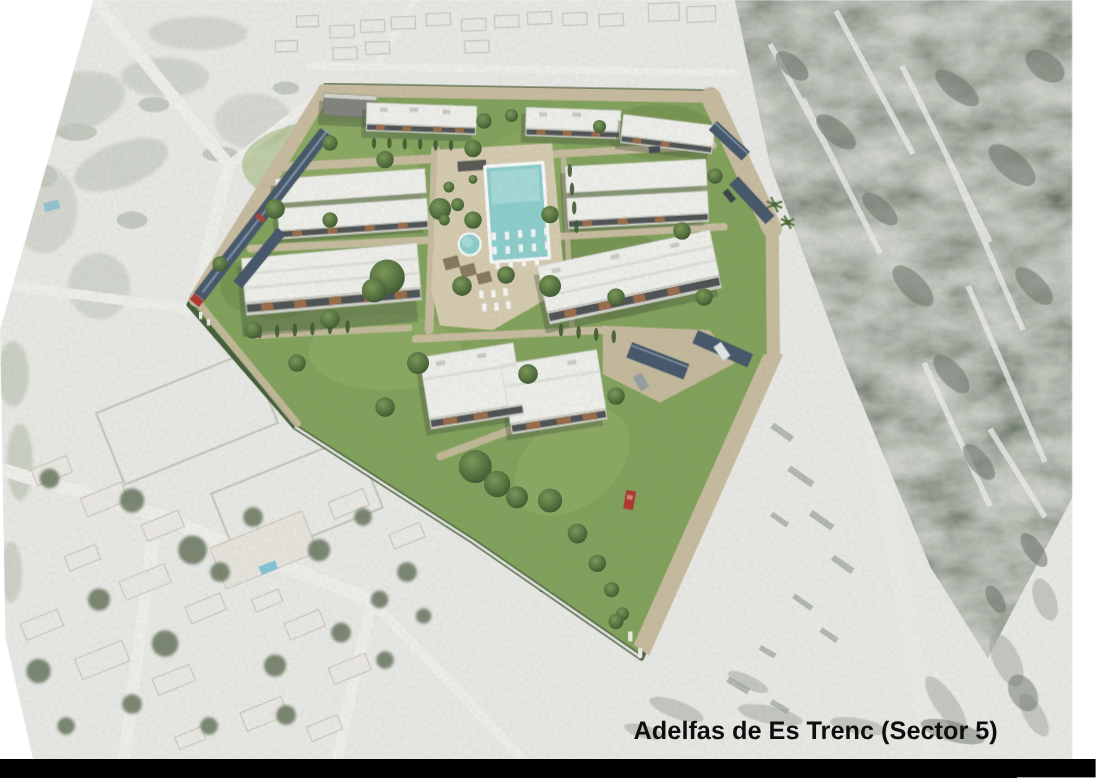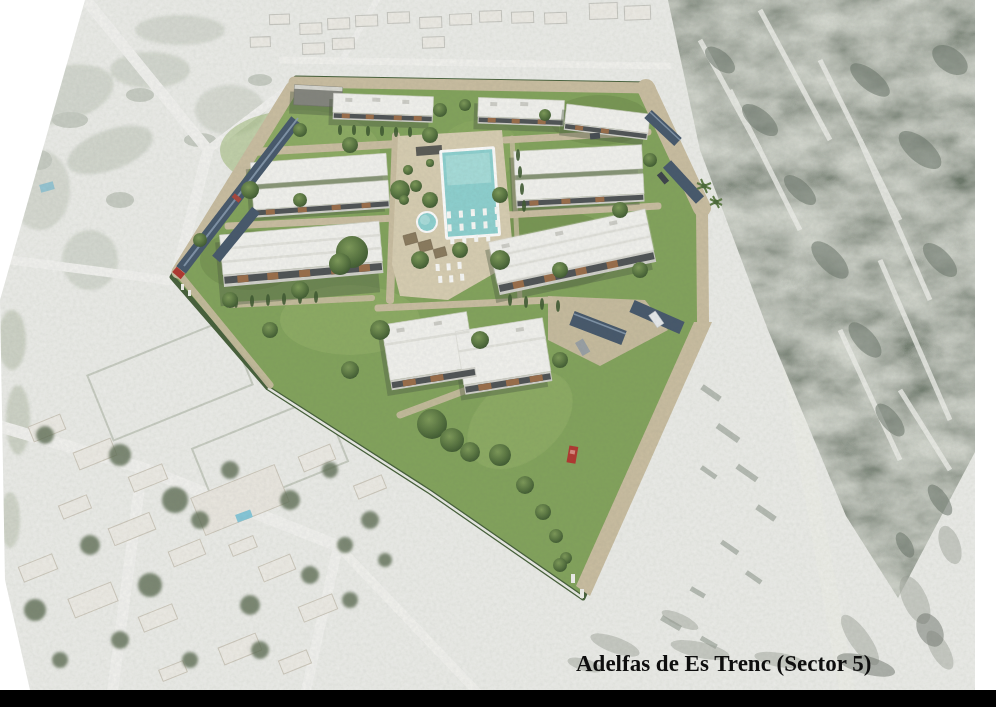--- a/index.html
+++ b/index.html
@@ -1,17 +1,17 @@
 <!DOCTYPE html>
 <html style="--page-bg: #ffffff; --footer-bar: #000000; --caption-text: #0e0e0e; --photo-base: #edeeea; --grass: #83a45c; --hedge: #46603a; --road-tan: #cbbfa2; --deck: #d9cfb3; --pool: #8ed2d1; --pool-light: #b2e2e0; --roof-white: #f4f4f0; --facade: #d3d3cd; --window-band: #4f5355; --wood: #9b6e4a; --carport: #46586c; --car-red: #b23730; --bg-road: #f4f4f1; --bg-house: #efede7; --bg-tree: #5f6e54; --scrub: #6e7a6c;"><head>
 <meta charset="utf-8">
 <style>
   html,body{margin:0;padding:0;background:var(--page-bg,#fff);}
   .page{position:relative;width:996px;height:707px;overflow:hidden;background:var(--page-bg,#fff);
-        font-family:Liberation Serif, serif;}
+        font-family:Liberation Sans, sans-serif;}
   .photo-svg{position:absolute;left:0;top:0;}
   .caption{position:absolute;left:576px;top:651px;font-weight:bold;font-size:23px;
            letter-spacing:0px;color:var(--caption-text,#0e0e0e);white-space:nowrap;}
   .footer-bar{position:absolute;left:0;top:690px;width:1000px;height:17px;
               background:var(--footer-bar,#000);}
 </style>
 </head>
 <body>
 
 <div class="page">

